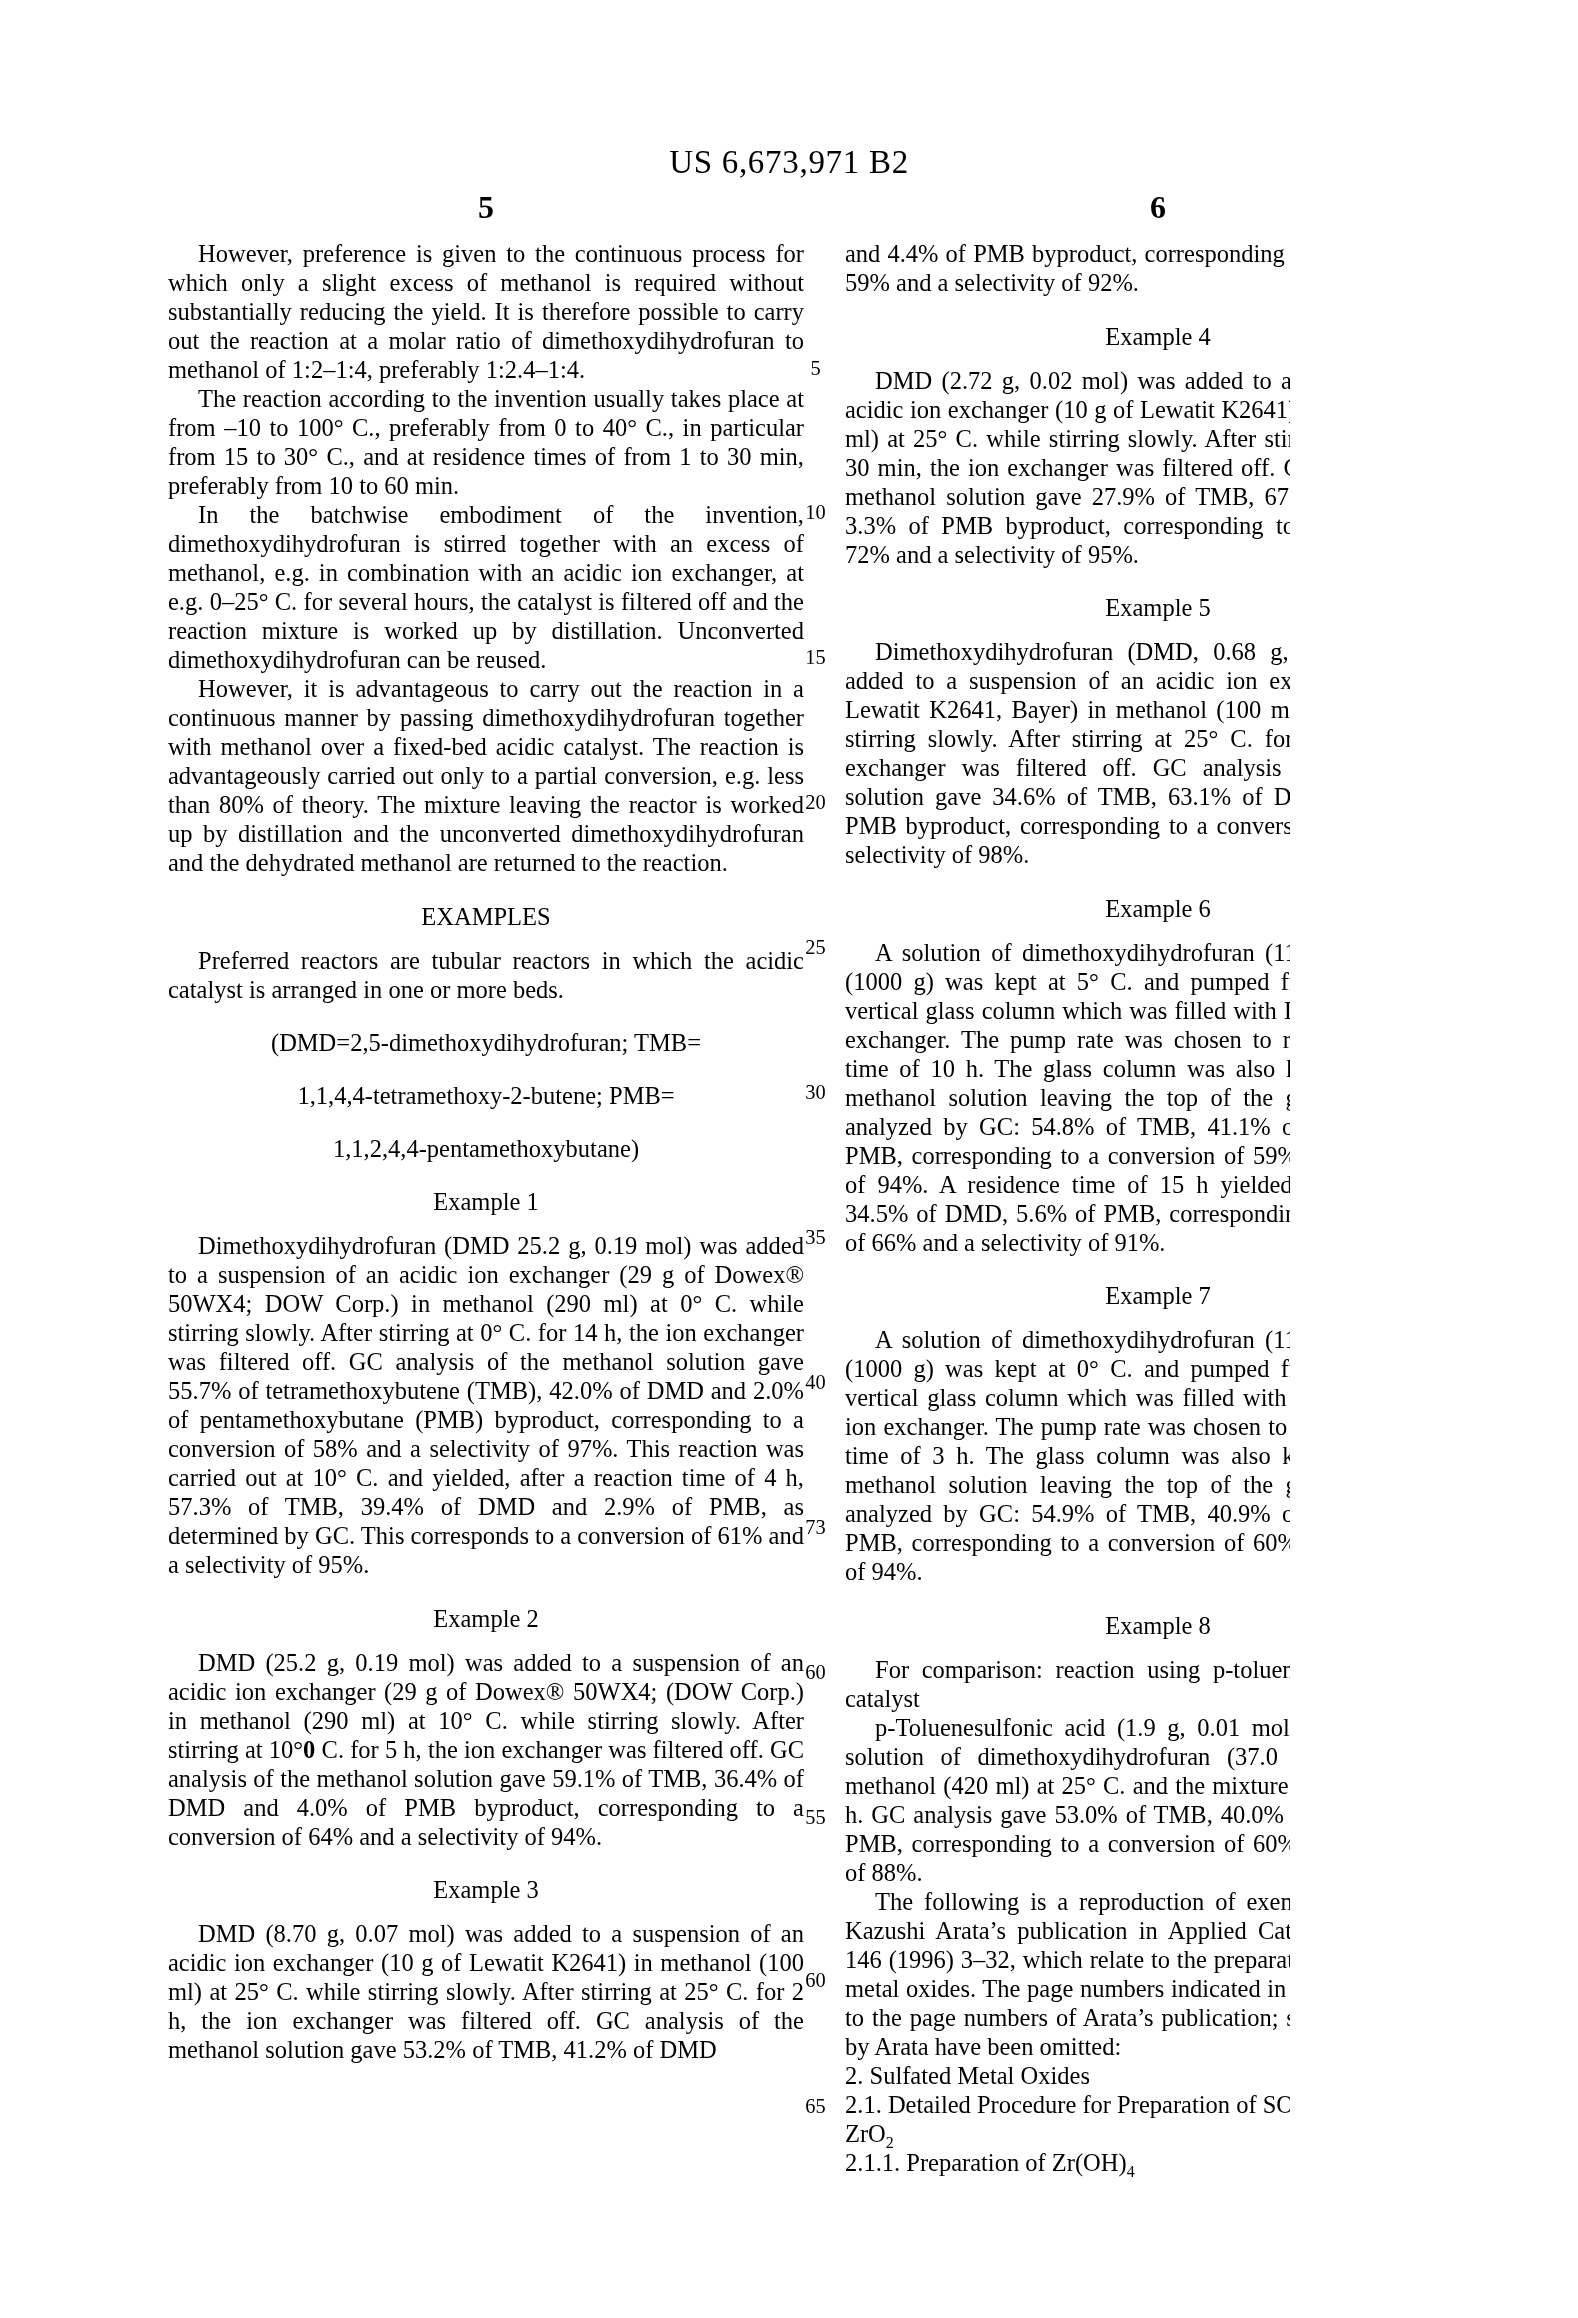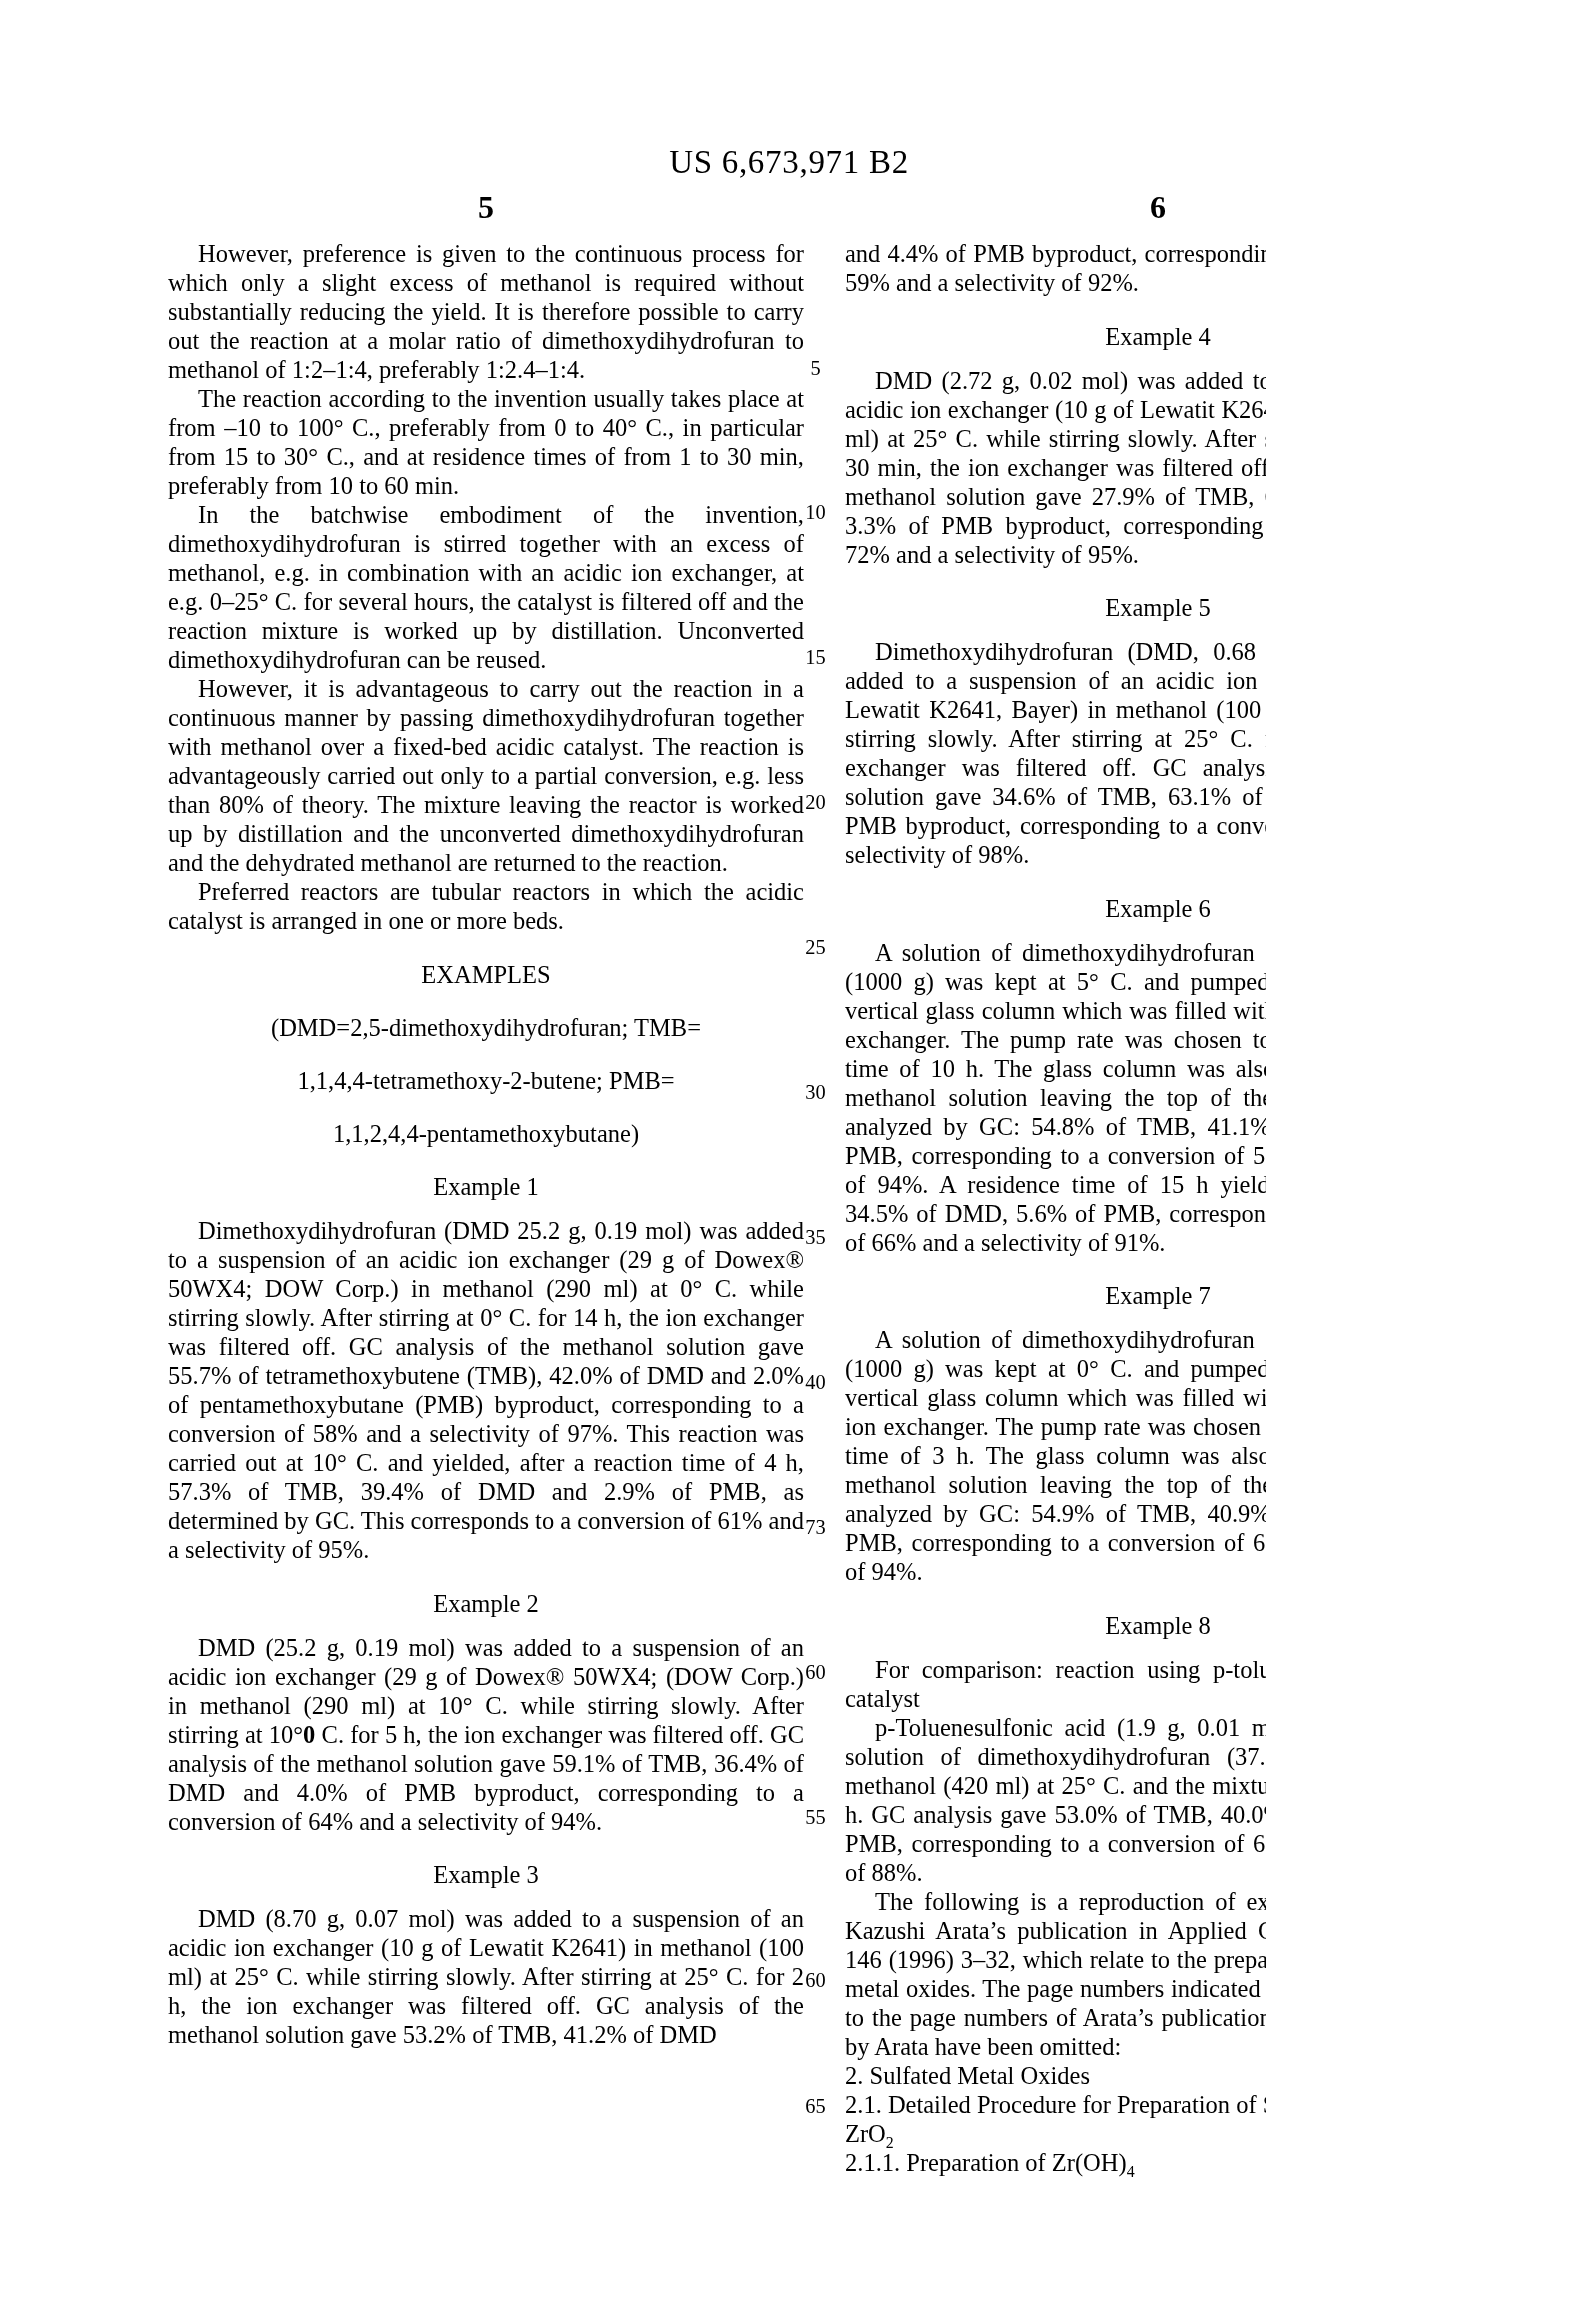--- a/index.html
+++ b/index.html
@@ -8,20 +8,21 @@
     background: #ffffff;
   }
   .page {
     position: relative;
     width: 1266px;
     height: 2319px;
     background: #ffffff;
     color: #000000;
     font-family: "Liberation Serif", "DejaVu Serif", serif;
     overflow: hidden;
+    padding-left: 24px;
   }
   .patent-number {
     position: absolute;
     top: 144px;
     left: 0;
     width: 1578px;
     text-align: center;
     font-size: 33px;
     letter-spacing: 0.7px;
     white-space: nowrap;
@@ -103,22 +104,22 @@
       <div class="gutter-num" style="top: 1806px;">55</div>
       <div class="gutter-num" style="top: 1969px;">60</div>
       <div class="gutter-num" style="top: 2095px;">65</div>
     </div>
 
   <div class="column left" id="left-col">
       <div class="block para">However, preference is given to the continuous process for which only a slight excess of methanol is required without substantially reducing the yield. It is therefore possible to carry out the reaction at a molar ratio of dimethoxydihydrofuran to methanol of 1:2–1:4, preferably 1:2.4–1:4.</div>
       <div class="block para">The reaction according to the invention usually takes place at from –10 to 100° C., preferably from 0 to 40° C., in particular from 15 to 30° C., and at residence times of from 1 to 30 min, preferably from 10 to 60 min.</div>
       <div class="block para">In the batchwise embodiment of the invention, dimethoxydihydrofuran is stirred together with an excess of methanol, e.g. in combination with an acidic ion exchanger, at e.g. 0–25° C. for several hours, the catalyst is filtered off and the reaction mixture is worked up by distillation. Unconverted dimethoxydihydrofuran can be reused.</div>
       <div class="block para">However, it is advantageous to carry out the reaction in a continuous manner by passing dimethoxydihydrofuran together with methanol over a fixed-bed acidic catalyst. The reaction is advantageously carried out only to a partial conversion, e.g. less than 80% of theory. The mixture leaving the reactor is worked up by distillation and the unconverted dimethoxydihydrofuran and the dehydrated methanol are returned to the reaction.</div>
+      <div class="block heading">EXAMPLES</div>
       <div class="block para">Preferred reactors are tubular reactors in which the acidic catalyst is arranged in one or more beds.</div>
-      <div class="block heading">EXAMPLES</div>
       <div class="block center-line">(DMD=2,5-dimethoxydihydrofuran; TMB=</div>
       <div class="block center-line">1,1,4,4-tetramethoxy-2-butene; PMB=</div>
       <div class="block center-line">1,1,2,4,4-pentamethoxybutane)</div>
       <div class="block heading">Example 1</div>
       <div class="block para">Dimethoxydihydrofuran (DMD 25.2 g, 0.19 mol) was added to a suspension of an acidic ion exchanger (29 g of Dowex® 50WX4; DOW Corp.) in methanol (290 ml) at 0° C. while stirring slowly. After stirring at 0° C. for 14 h, the ion exchanger was filtered off. GC analysis of the methanol solution gave 55.7% of tetramethoxybutene (TMB), 42.0% of DMD and 2.0% of pentamethoxybutane (PMB) byproduct, corresponding to a conversion of 58% and a selectivity of 97%. This reaction was carried out at 10° C. and yielded, after a reaction time of 4 h, 57.3% of TMB, 39.4% of DMD and 2.9% of PMB, as determined by GC. This corresponds to a conversion of 61% and a selectivity of 95%.</div>
       <div class="block heading">Example 2</div>
       <div class="block para">DMD (25.2 g, 0.19 mol) was added to a suspension of an acidic ion exchanger (29 g of Dowex® 50WX4; (DOW Corp.) in methanol (290 ml) at 10° C. while stirring slowly. After stirring at 10°<b>0</b> C. for 5 h, the ion exchanger was filtered off. GC analysis of the methanol solution gave 59.1% of TMB, 36.4% of DMD and 4.0% of PMB byproduct, corresponding to a conversion of 64% and a selectivity of 94%.</div>
       <div class="block heading">Example 3</div>
       <div class="block para">DMD (8.70 g, 0.07 mol) was added to a suspension of an acidic ion exchanger (10 g of Lewatit K2641) in methanol (100 ml) at 25° C. while stirring slowly. After stirring at 25° C. for 2 h, the ion exchanger was filtered off. GC analysis of the methanol solution gave 53.2% of TMB, 41.2% of DMD</div>
     </div>

